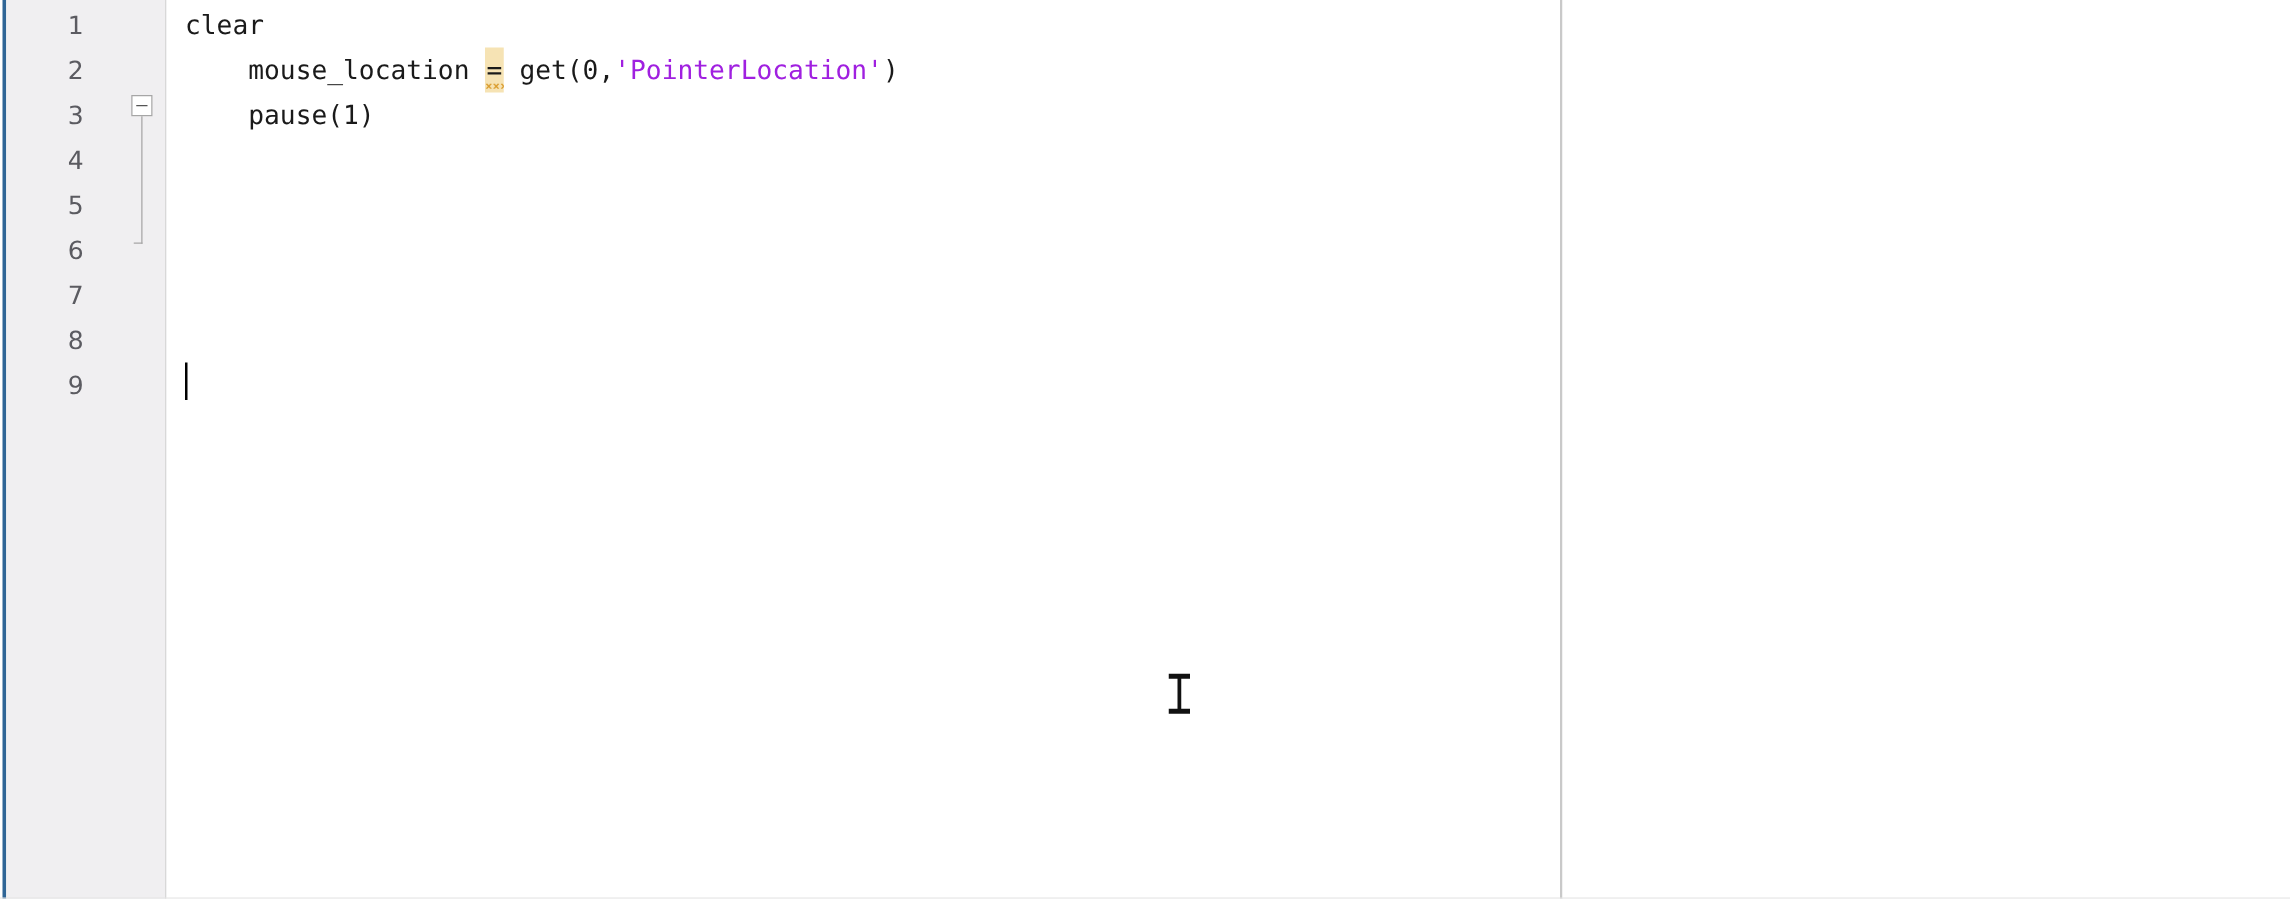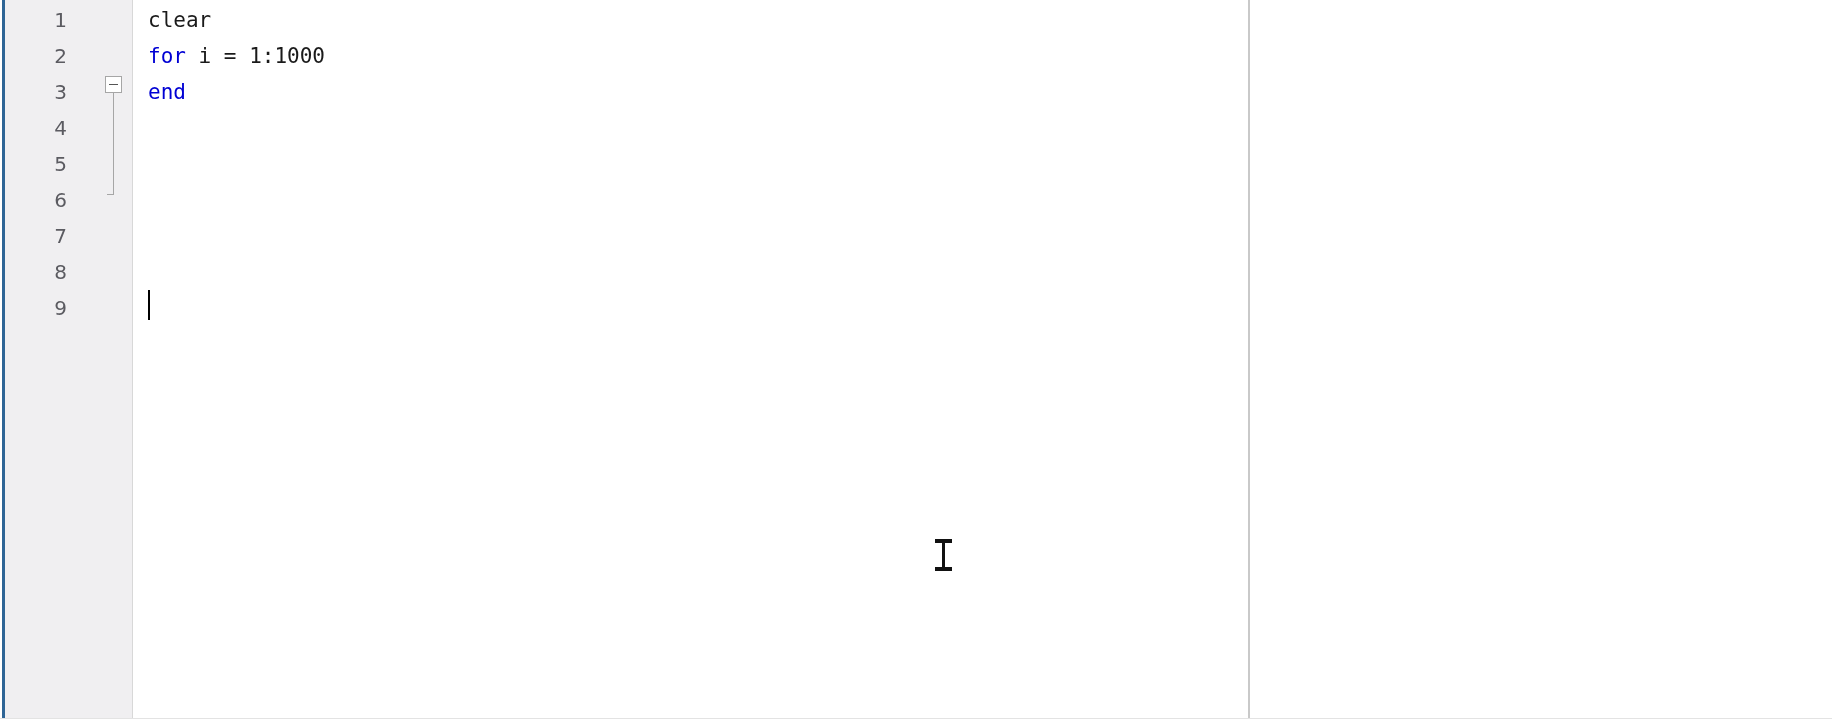--- a/index.html
+++ b/index.html
@@ -250,22 +250,22 @@
         <span class="minus"></span>
       </div>
       <div id="fold-stem"></div>
       <div id="fold-foot"></div>
     </div>
   </div>
 
   <div id="code-area">
     <div id="code-lines">
         <div class="code-line"><span class="plain">clear</span></div>
-        <div class="code-line"><span class="kw">for</span><span class="plain"> i = 1:1000</span></div>
-        <div class="code-line"><span class="kw">end</span></div>
+        <div class="code-line"><span class="plain">    mouse_location </span><span class="warnop">=<span class="squig"></span></span><span class="plain"> get(0,</span><span class="str">'PointerLocation'</span><span class="plain">)</span></div>
+        <div class="code-line"><span class="plain">    pause(1)</span></div>
         <div class="code-line">&nbsp;</div>
         <div class="code-line">&nbsp;</div>
       </div>
     <div id="text-caret"></div>
   </div>
 
   <div id="panel-divider"></div>
   <div id="right-panel"></div>
 
   <div id="mouse-pointer">

